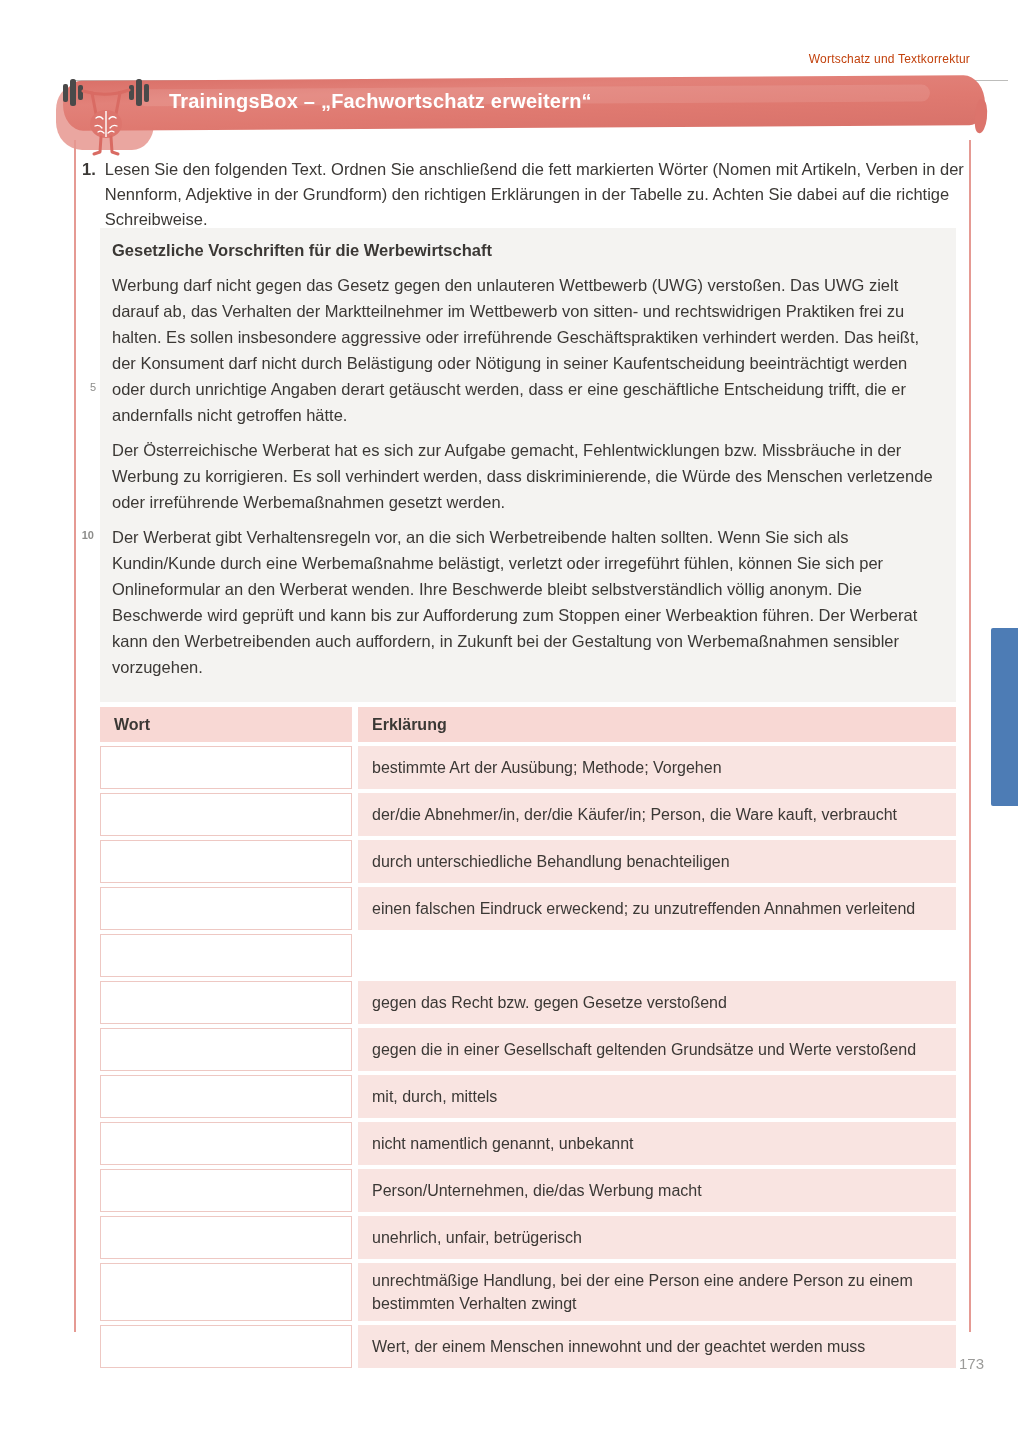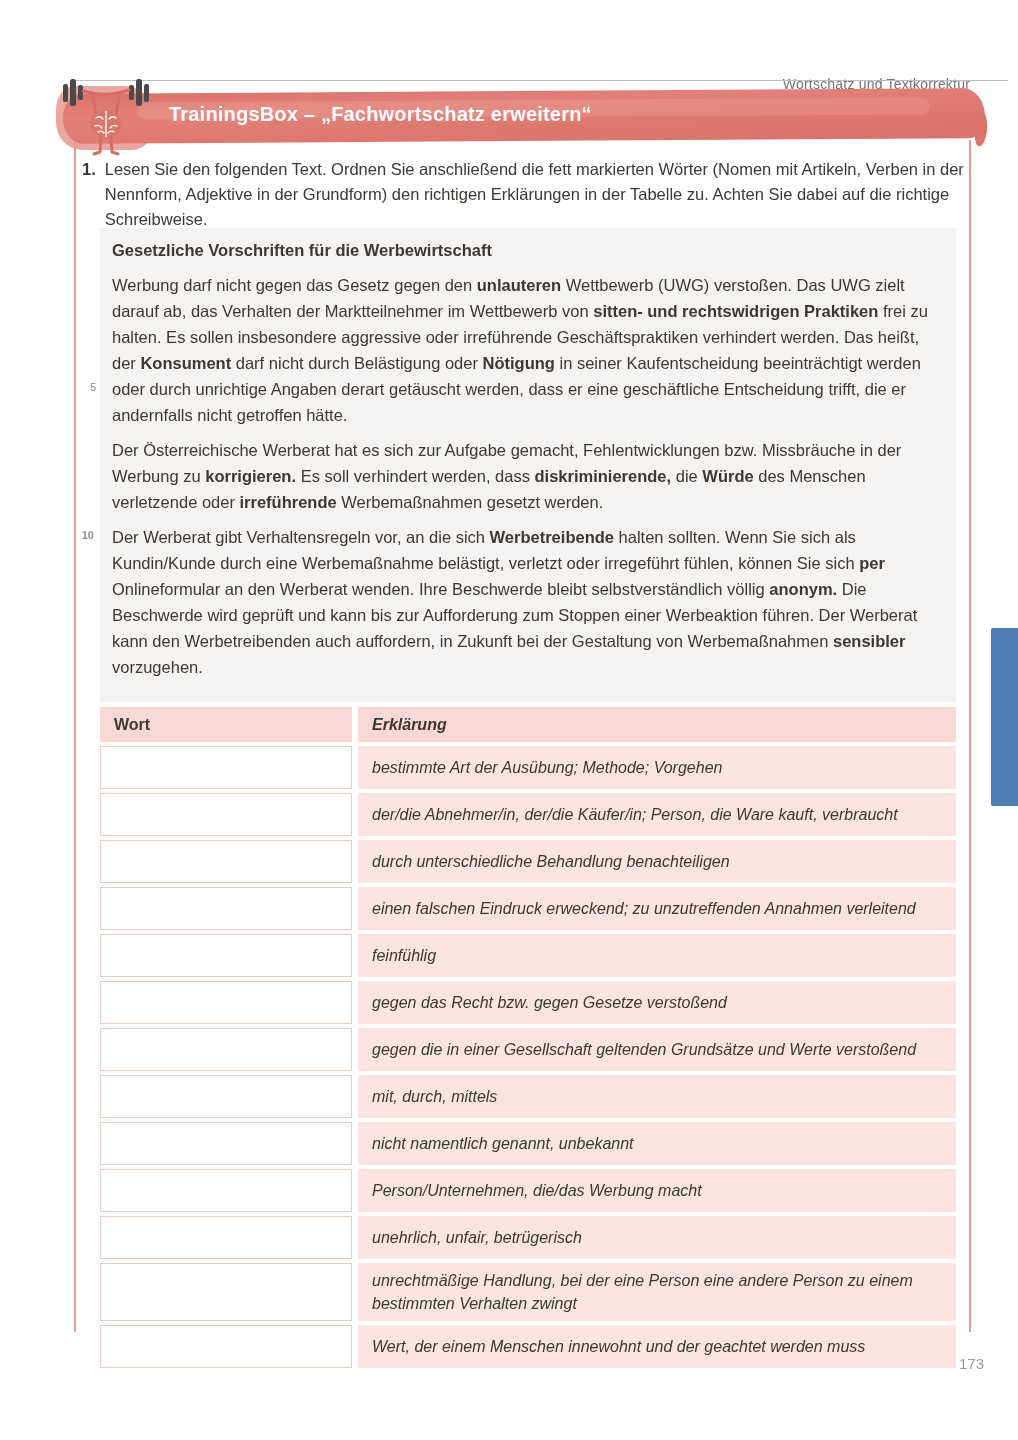--- a/index.html
+++ b/index.html
@@ -7,29 +7,29 @@
   body { font-family:"Liberation Sans", sans-serif; color:#3b3835; }
 
   .page {
     position:relative; width:1018px; height:1440px;
     background:#ffffff; overflow:hidden; margin:0 auto;
   }
 
   
   .chapter-label {
     position:absolute; top:52px; right:48px;
-    font-size:14px; color:#737373; letter-spacing:.2px;margin-top:24px;
+    font-size:12px; color:#c2410c; letter-spacing:.2px;
   }
   .header-rule {
     position:absolute; left:72px; top:80px; width:936px; height:1px;
     background:#bdbdbb;
   }
 
   
-  .banner { position:absolute; left:63px; top:91px; width:922px; height:50px; z-index:2; }
+  .banner { position:absolute; left:63px; top:78px; width:922px; height:50px; z-index:2; }
   .banner-stroke {
     position:absolute; inset:0;
     background:linear-gradient(178deg,#da7068 0%,#e28179 30%,#df7970 62%,#d8726a 100%);
     border-radius: 26px 30px 22px 28px / 34px 40px 30px 36px;
     transform:rotate(-.35deg);
   }
   .banner-stroke::before {
     content:""; position:absolute; left:8%; right:6%; top:18%; height:34%;
     background:rgba(255,255,255,.10); border-radius:40px;
   }
@@ -63,40 +63,40 @@
   
   .content { position:absolute; left:100px; top:228px; width:856px; }
 
   .reading-box {
     position:relative; background:#f4f3f1;
     padding:9px 20px 13px 12px;
   }
   .reading-title { font-size:16.5px; font-weight:700; line-height:26px; margin-bottom:9px; }
   .reading-box p { font-size:16.5px; line-height:26px; margin-bottom:9px; }
   .reading-box p:last-child { margin-bottom:0; }
-  .reading-box b { font-weight:700;margin-top:16px; }
+  .reading-box b { font-weight:400;margin-top:16px; }
 
   .lineno {
     position:absolute; width:14px; text-align:right;
     font-size:11px; color:#8d8d8b;
   }
   .lineno.n5  { left:-18px; top:153px; }
   .lineno.n10 { left:-20px; top:301px;font-weight:bold; }
 
   
   .voc-table { margin-top:5px; }
   .voc-row { display:flex; margin-bottom:4px; }
   .cell-wort {
     width:252px; min-height:43px; background:#ffffff;
     border:1px solid #eec8c3; margin-right:6px; flex:none;
   }
   .cell-erkl {
     flex:1; min-height:43px; background:#f9e4e1;
     display:flex; align-items:center;
-    font-size:16px; line-height:23px; padding:6px 14px;font-style:italic;
+    font-size:16px; line-height:23px; padding:6px 14px;
   }
   .voc-head .cell-wort, .voc-head .cell-erkl {
     min-height:30px; background:#f8d8d4; border:none;
     font-weight:700; font-size:16px; align-items:center;
   }
   .voc-head .cell-wort { display:flex; padding:0 14px; }
 
   
   .chapter-tab {
     position:absolute; left:991px; top:628px; width:27px; height:178px;
@@ -186,21 +186,20 @@
     </div>
 
     <div class="voc-row">
       <div class="cell-wort"></div>
       <div class="cell-erkl">einen falschen Eindruck erweckend; zu unzutreffenden Annahmen verleitend</div>
     </div>
 
 
     <div class="voc-row">
       <div class="cell-wort"></div>
-      <div class="cell-erkl">feinfühlig</div>
     </div>
 
     <div class="voc-row">
       <div class="cell-wort"></div>
       <div class="cell-erkl">gegen das Recht bzw. gegen Gesetze verstoßend</div>
     </div>
 
     <div class="voc-row">
       <div class="cell-wort"></div>
       <div class="cell-erkl">gegen die in einer Gesellschaft geltenden Grundsätze und Werte verstoßend</div>

